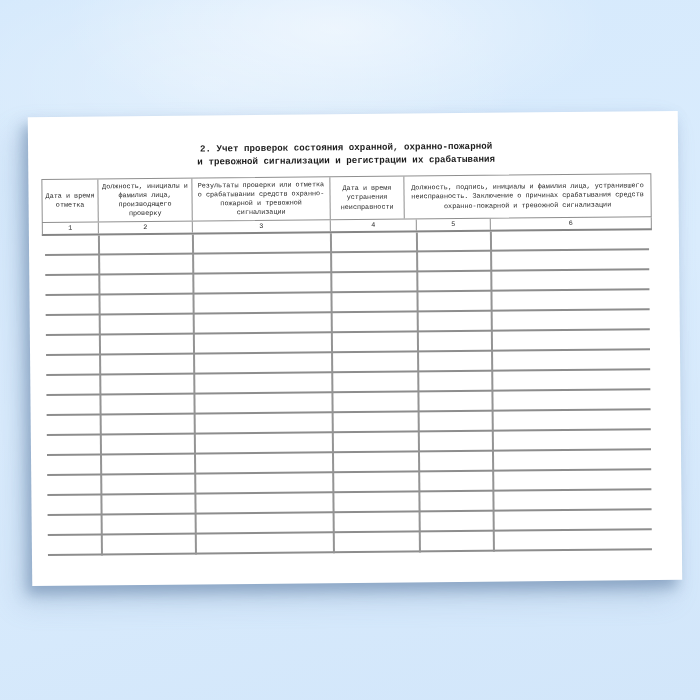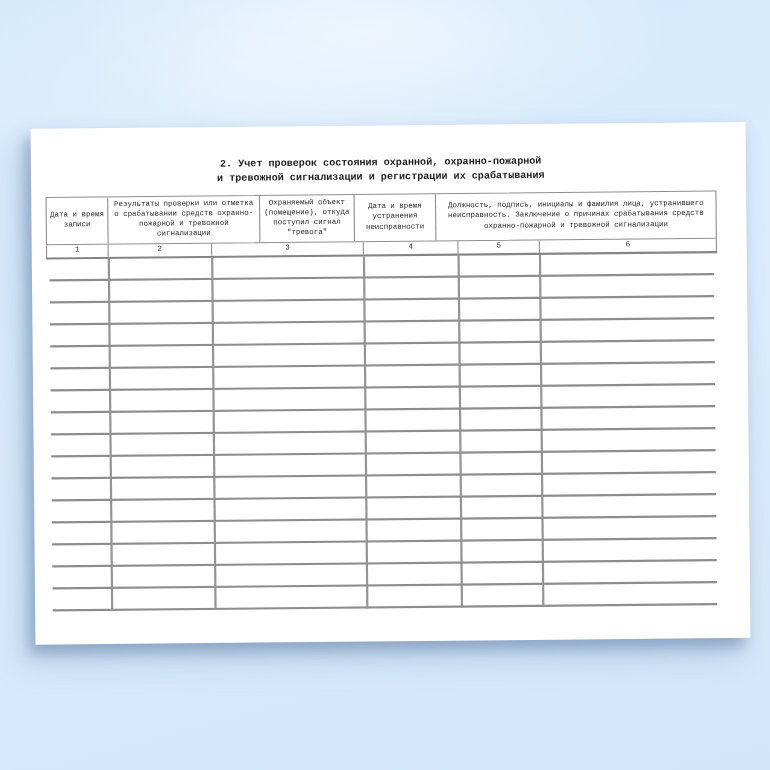--- a/index.html
+++ b/index.html
@@ -117,23 +117,23 @@
   <div class="page">
 
     <div class="title">
       <div>2. Учет проверок состояния охранной, охранно-пожарной</div>
       <div>и тревожной сигнализации и регистрации их срабатывания</div>
     </div>
 
     <div class="tbl">
 
       <div class="thead">
-        <div class="hc c1">Дата и время записи</div>
+        <div class="hc c1">Дата и время отметка</div>
+        <div class="hc c2">Должность, инициалы и фамилия лица, производящего проверку</div>
         <div class="hc c3">Результаты проверки или отметка о срабатывании средств охранно-пожарной и тревожной сигнализации</div>
-        <div class="hc c4">Охраняемый объект (помещение), откуда поступил сигнал "тревога"</div>
         <div class="hc c5">Дата и время устранения неисправности</div>
         <div class="hc c6">Должность, подпись, инициалы и фамилия лица, устранившего неисправность. Заключение о причинах срабатывания средств охранно-пожарной и тревожной сигнализации</div>
       </div>
 
       <div class="numrow">
         <div class="nc c1">1</div>
         <div class="nc c2">2</div>
         <div class="nc c3">3</div>
         <div class="nc c4">4</div>
         <div class="nc c5">5</div>

